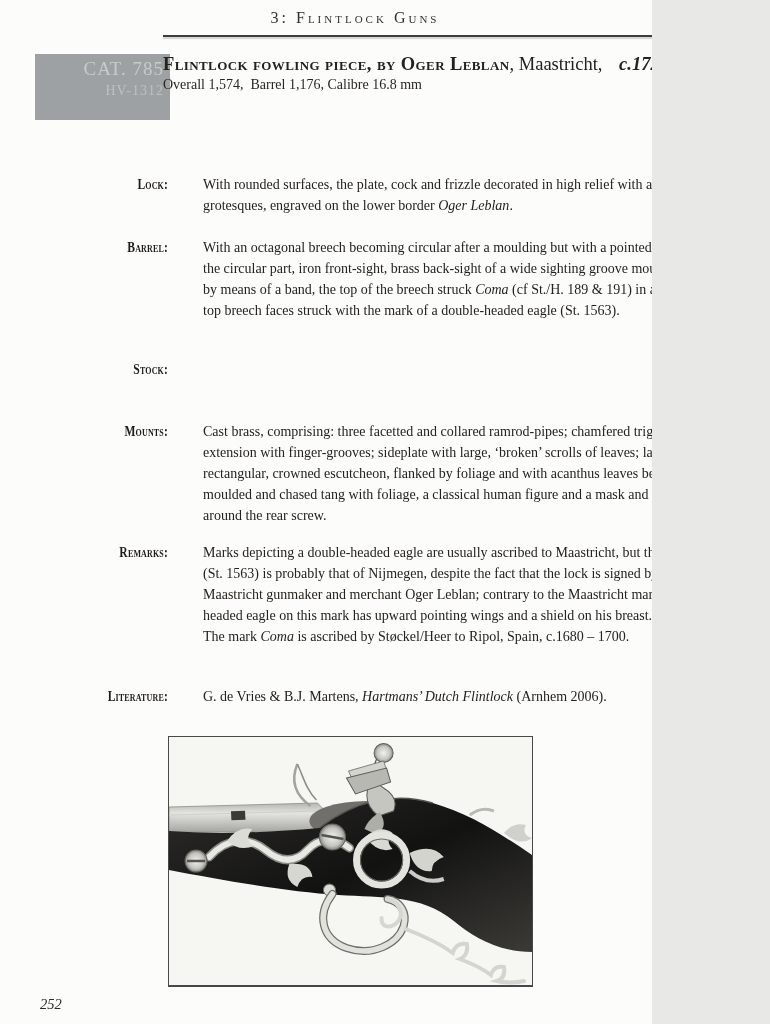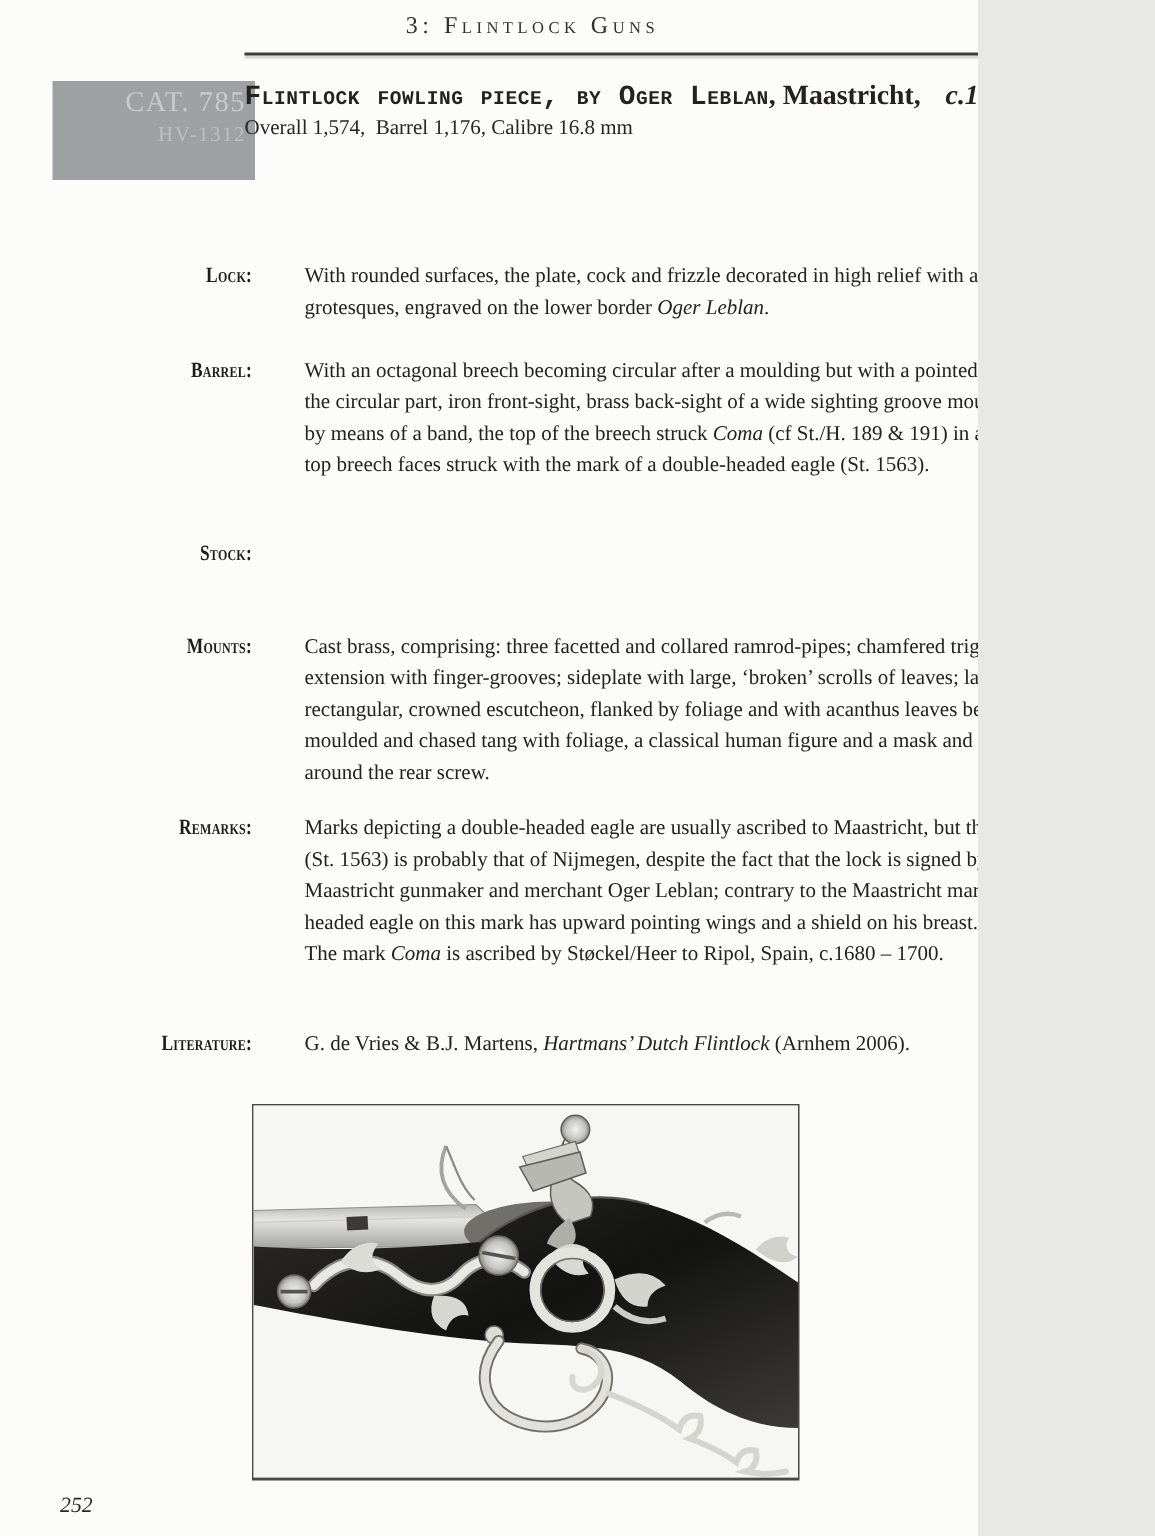--- a/index.html
+++ b/index.html
@@ -14,22 +14,22 @@
 
   
   .catbox{position:absolute;left:20px;top:54px;width:135px;height:66px;background:#9da1a3;
           text-align:right;padding:3px 6px 0 4px;box-sizing:border-box;margin-left:15px;}
   .catno{font-size:19px;letter-spacing:1px;color:#c7cbc7;line-height:24px;}
   .invno{font-size:14px;letter-spacing:1px;color:#bbc0c0;line-height:20px;}
 
   
   .titleblock{position:absolute;left:163px;top:52px;width:590px;}
   .titleblock h1{margin:0;font-size:18.5px;font-weight:bold;line-height:24px;white-space:nowrap;}
-  .t-sc{font-variant:small-caps;letter-spacing:.4px;font-family:Liberation Mono, monospace;}
-  .t-loc{font-weight:bold;}
+  .t-sc{font-variant:small-caps;letter-spacing:.4px;}
+  .t-loc{font-weight:normal;}
   .t-date{font-style:italic;margin-left:12px;}
   .measure{margin-top:1px;font-size:14px;white-space:pre-wrap;color:#29261f;}
 
   
   .sec{position:absolute;left:0;width:753px;padding-left:27px;}
   .lab{position:absolute;left:40px;top:0;width:128px;text-align:right;
        font-variant:small-caps;font-weight:bold;font-size:14.5px;line-height:21px;
        letter-spacing:.2px;transform:scaleX(.8);transform-origin:100% 50%;color:#1f1c17;}
   .secbody{margin-left:176px;width:572px;font-size:14px;line-height:21px;text-align:left;}
   .secbody p{margin:0;}

